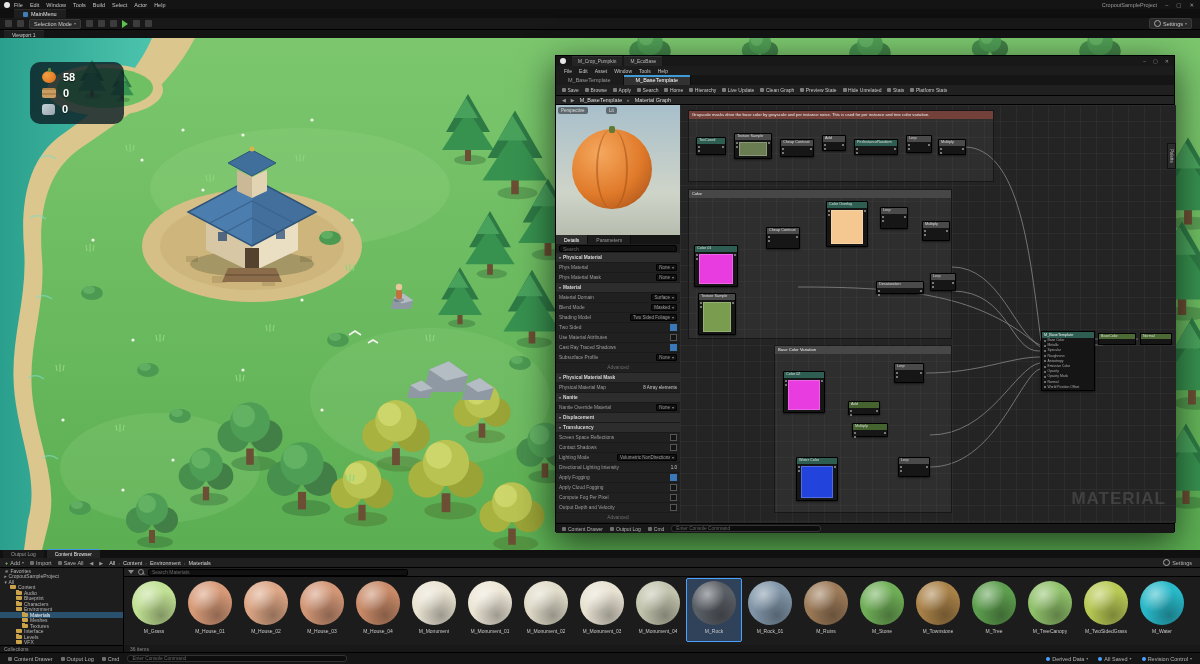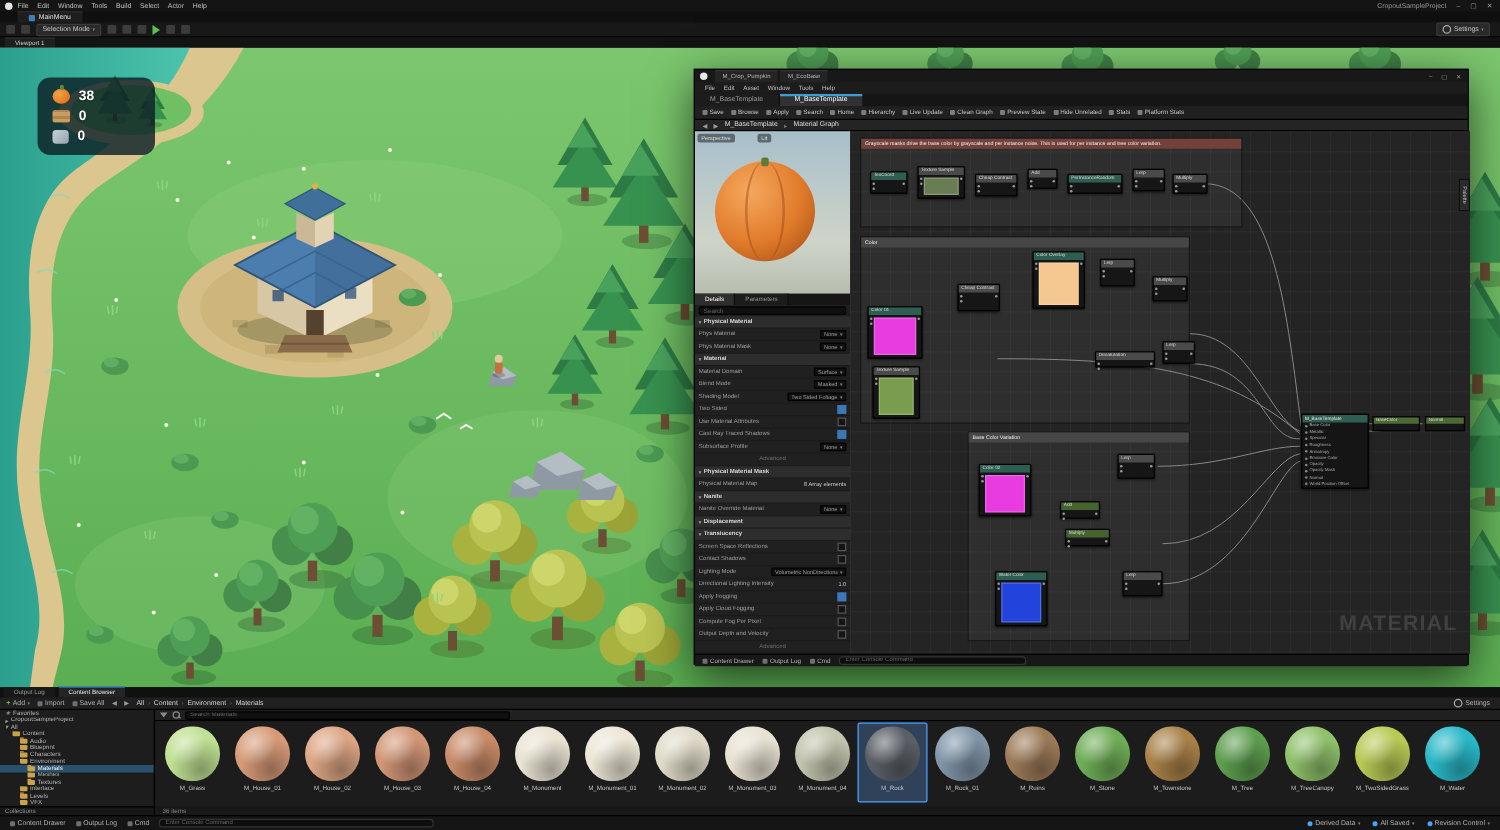--- a/index.html
+++ b/index.html
@@ -353,21 +353,21 @@
       <g transform="translate(399,259)">
         <ellipse cx="0" cy="3" rx="5" ry="2" fill="rgba(0,0,0,.2)"></ellipse>
         <rect x="-3" y="-7" width="6" height="9" rx="2" fill="#c2703d"></rect>
         <circle cx="0" cy="-10" r="3.2" fill="#e9c79c"></circle>
       </g>
     </svg>
     <div id="hud">
 
         <div class="hud-row">
           <span class="hud-ico pumpkin-icon"></span>
-          <span class="hud-val">38</span>
+          <span class="hud-val">58</span>
         </div>
 
         <div class="hud-row">
           <span class="hud-ico wood-icon"></span>
           <span class="hud-val">0</span>
         </div>
 
         <div class="hud-row">
           <span class="hud-ico stone-icon"></span>
           <span class="hud-val">0</span>

